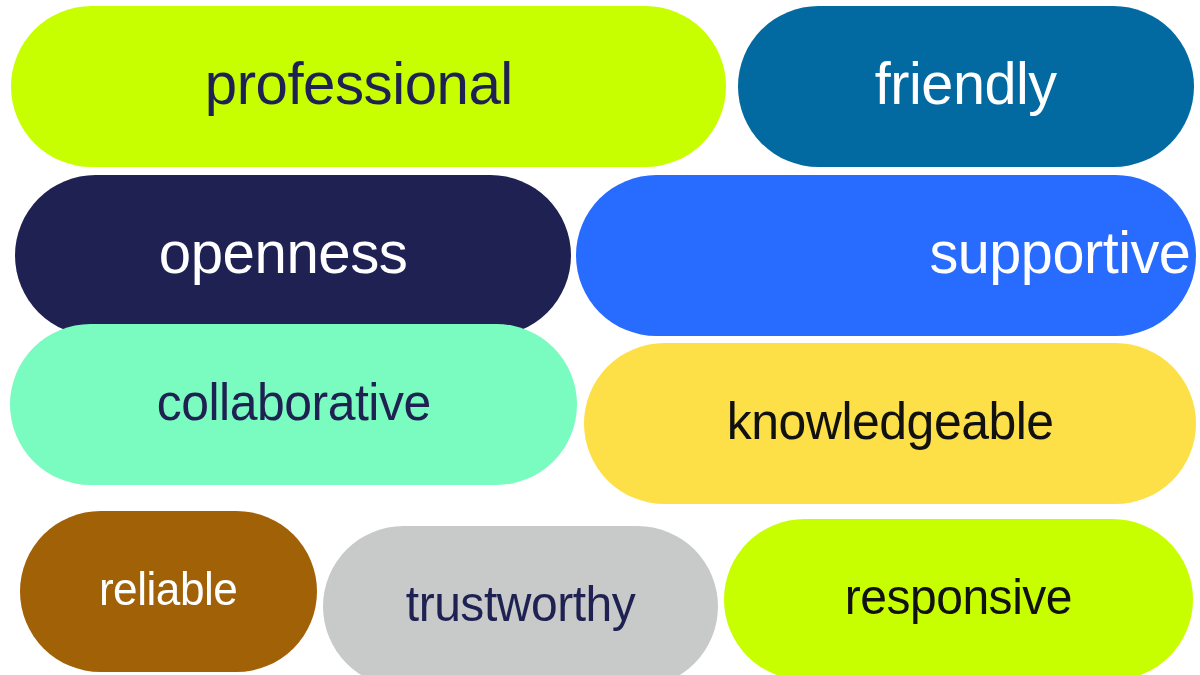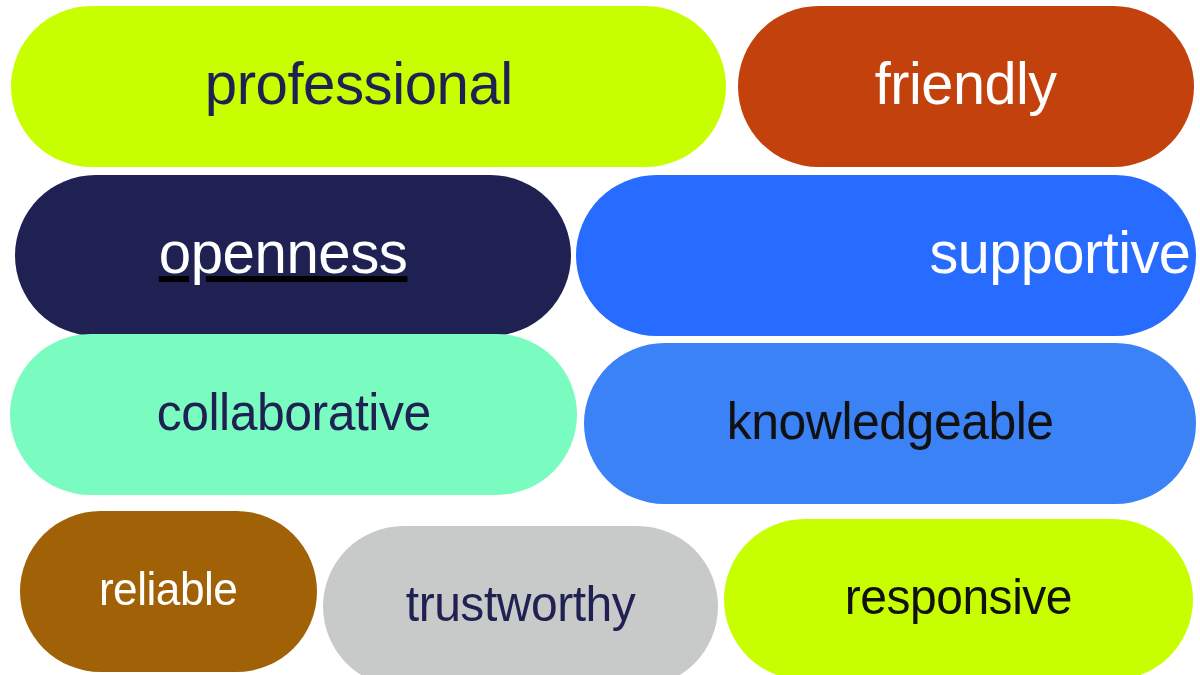--- a/index.html
+++ b/index.html
@@ -36,21 +36,21 @@
       letter-spacing: -0.5px;
       line-height: 1;
       white-space: nowrap;
       transform: scaleX(0.96);
       padding-bottom: 6px;
     }
     #p-professional { left: 11px;  top: 6px;   width: 715px; }
     #p-friendly     { left: 738px; top: 6px;   width: 456px; }
     #p-openness     { left: 15px;  top: 175px; width: 556px; }
     #p-supportive   { left: 576px; top: 175px; width: 620px; justify-content: flex-end; }
-    #p-collab       { left: 10px;  top: 334px; width: 567px; text-align: right; }
+    #p-collab       { left: 10px;  top: 324px; width: 567px; text-align: right; }
     #p-knowledge    { left: 584px; top: 343px; width: 612px; }
     #p-reliable     { left: 20px;  top: 511px; width: 297px; }
     #p-trust        { left: 323px; top: 511px; width: 395px; margin-top: 15px; }
     #p-responsive   { left: 724px; top: 511px; width: 469px; }
 
     #p-professional .label { font-size: 60px; transform: translateX(-10px) scaleX(0.97); }
     #p-friendly .label     { font-size: 60px; }
     #p-openness .label     { font-size: 60px; transform: translateX(-10px) scaleX(0.97); }
     #p-supportive .label   { font-size: 60px; }
     #p-collab .label       { font-size: 52px; }
@@ -61,37 +61,37 @@
   </style>
 </head>
 <body>
 
 <div class="canvas">
 
   <div class="pill" id="p-professional" style="background: rgb(200, 255, 0);">
     <span class="label" style="color: rgb(30, 33, 82);">professional</span>
   </div>
 
-  <div class="pill" id="p-friendly" style="background: #c2410c;">
+  <div class="pill" id="p-friendly" style="background: #0369a1;">
     <span class="label" style="color: rgb(255, 255, 255);">friendly</span>
   </div>
 
-  <div class="pill" id="p-openness" style="background: rgb(30, 33, 82); text-decoration: underline;">
+  <div class="pill" id="p-openness" style="background: rgb(30, 33, 82);">
     <span class="label" style="color: rgb(255, 255, 255);">openness</span>
   </div>
 
   <div class="pill" id="p-supportive" style="background: rgb(39, 107, 255);">
     <span class="label" style="color: rgb(255, 255, 255);">supportive</span>
   </div>
 
   <div class="pill" id="p-collab" style="background: rgb(122, 252, 192);">
     <span class="label" style="color: rgb(30, 33, 82);">collaborative</span>
   </div>
 
-  <div class="pill" id="p-knowledge" style="background: #3b82f6;">
+  <div class="pill" id="p-knowledge" style="background: #fde047;">
     <span class="label" style="color: rgb(17, 17, 17);">knowledgeable</span>
   </div>
 
   <div class="pill" id="p-reliable" style="background: #a16207;">
     <span class="label" style="color: rgb(255, 255, 255);">reliable</span>
   </div>
 
   <div class="pill" id="p-trust" style="background: rgb(200, 202, 201);">
     <span class="label" style="color: rgb(30, 33, 82);">trustworthy</span>
   </div>

